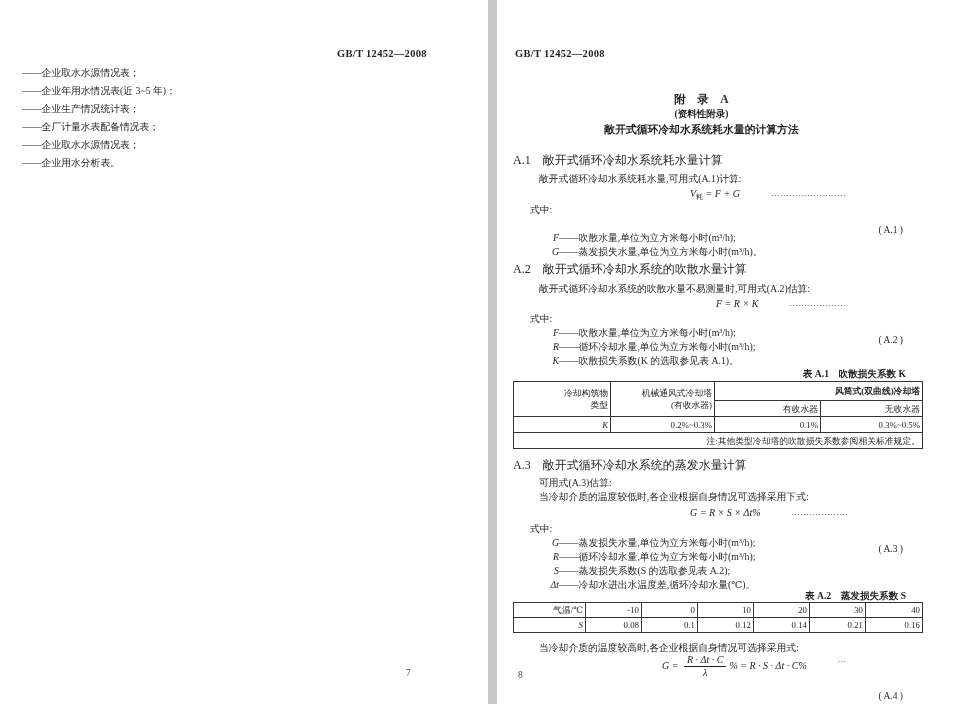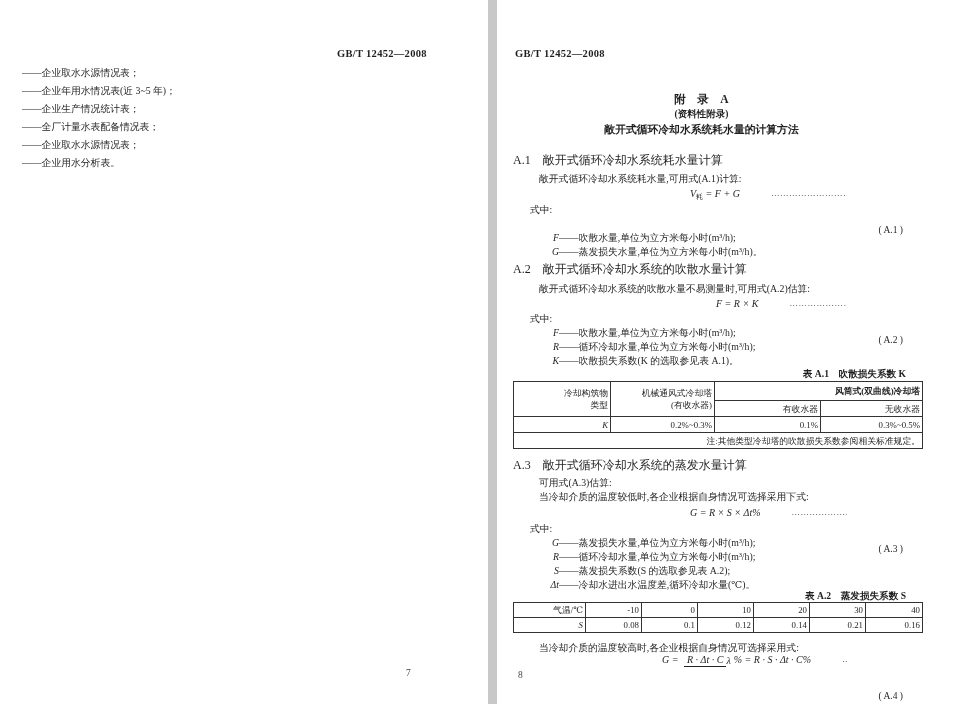--- a/index.html
+++ b/index.html
@@ -31,21 +31,21 @@
   .fnum{flex:none;font-size:9.5px;margin-top:37px;}
   .def{left:16px;width:400px;display:flex;font-size:9.8px;}
   .def .term{flex:none;width:46px;text-align:right;font-style:italic;white-space:nowrap;}
   .def .desc{flex:1;font-style:normal;}
   .tbl-title{font-weight:bold;font-size:9.6px;left:0;width:409px;text-align:right;}
   table.doc{position:absolute;border-collapse:collapse;table-layout:fixed;font-size:8.8px;}
   table.doc td{border:1px solid #333;text-align:right;vertical-align:middle;padding:0 2px;line-height:12px;}
   table.doc{border:1.5px solid #222;}
   td.note-cell{text-align:left;padding-left:6px;font-size:8.8px;}
   .vi{font-style:italic;}
-  .frac{display:inline-flex;flex-direction:row;align-items:center;margin:0 3px;vertical-align:middle;}
+  .frac{display:inline-flex;flex-direction:column;align-items:center;margin:0 3px;vertical-align:middle;}
   .frac .fr-n{border-bottom:1px solid #222;padding:0 3px;line-height:12px;display:block;}
   .frac .fr-d{line-height:12px;display:block;}
   .two-line div{line-height:12px;}
 </style>
 </head>
 <body>
 
 <div class="page page-left">
   <div class="abs hdr" style="left:337px;top:48px;">GB/T 12452—2008</div>
 

